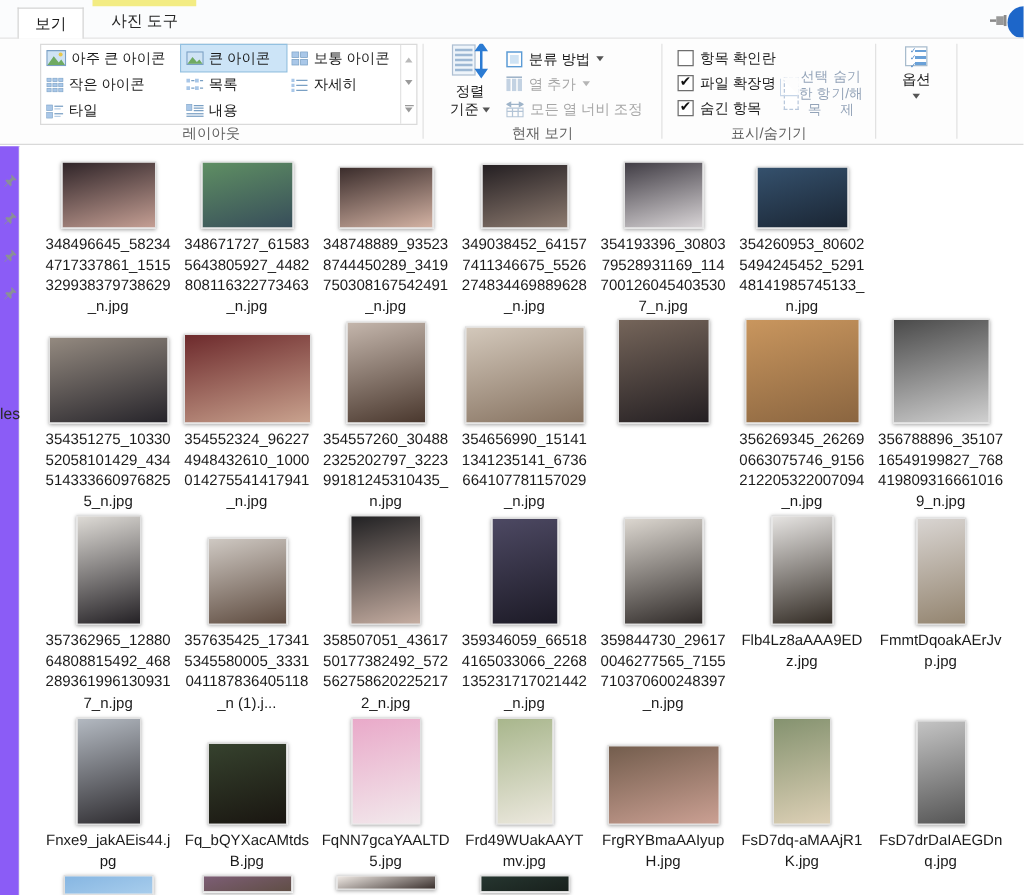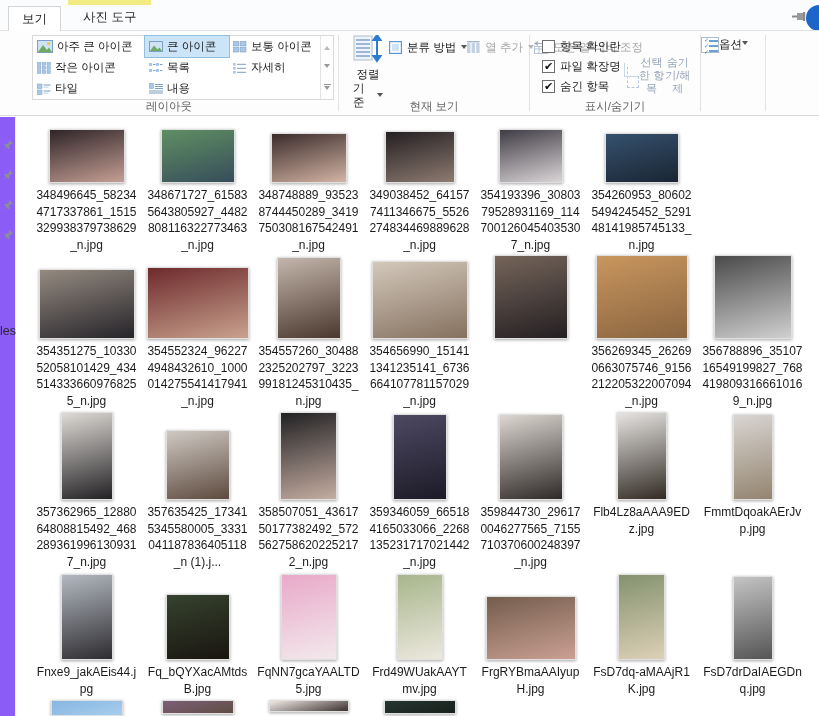--- a/index.html
+++ b/index.html
@@ -4,21 +4,21 @@
 <style>
   * { box-sizing: border-box; margin:0; padding:0; }
   html,body { background:#fff; }
   .window {
     position:relative; width:819px; height:716px; overflow:hidden;
     font-family:"Liberation Sans", sans-serif; background:#fff; color:#1b1b1b;
   }
   
   .tabrow { position:relative; height:30px; background:#fbfcfd; display:flex; align-items:flex-end; }
   .tab-view {
-    margin-left:8px; height:25px; padding:0 13px; background:#fff;
+    margin-left:14px; height:25px; padding:0 13px; background:#fff;
     border:1px solid #d4d4d4; border-bottom:none; margin-bottom:-1px;
     display:flex; align-items:center; font-size:12.5px; position:relative; z-index:2;
   }
   .ctx-wrap { margin-left:7px; height:30px; display:flex; flex-direction:column; }
   .ctx-strip { height:5px; background:#f3ec83; }
   .tab-photo { flex:1; padding:0 15px; display:flex; align-items:center; font-size:12.5px; color:#262626;text-align:right; }
   .ribbon-pin { position:absolute; right:13px; top:12px; width:14px; height:9px; }
   .help-circle { position:absolute; right:-13px; top:5px; width:26px; height:26px; border-radius:50%; background:#1d66c9; }
   
   .ribbon { position:relative; height:86px; background:#fdfdfd; border-top:1px solid #e3e3e3; border-bottom:1px solid #d9d9d9; display:flex; }
@@ -35,36 +35,36 @@
   .garrows { width:14px; border-left:1px solid #e4e4e4; display:flex; flex-direction:column; }
   .garrows .gbtn { flex:1; display:flex; align-items:center; justify-content:center; }
   .tri-up { width:0;height:0;border:3px solid transparent;border-bottom:4px solid #b9b9b9; }
   .tri-dn { width:0;height:0;border:3px solid transparent;border-top:4px solid #9a9a9a; }
   .tri-exp { display:flex; flex-direction:column; align-items:center; }
   .tri-exp .bar { width:7px; height:1px; background:#9a9a9a; margin-bottom:1px; }
   
   .sec-current { width:190px; padding:4px 0 0 14px; display:flex; gap:6px; }
   .sortbtn { width:46px; display:flex; flex-direction:column; align-items:center; font-size:11.5px; line-height:14px; color:#222; }
   .sortbtn .lbl2 { display:flex; align-items:center; gap:3px; }
-  .cv-col { display:flex; padding-top:2px; }
+  .cv-col { display:flex; flex-direction:column; padding-top:2px; }
   .cv-row { height:20px; display:flex; align-items:center; gap:5px; font-size:11.5px; white-space:nowrap; }
   .cv-row.dis { color:#a6a6a6; }
   .dn { width:0;height:0;border:3px solid transparent;border-top:4px solid #555; margin-top:3px; }
   .dn.grey { border-top-color:#b5b5b5; }
   
   .sec-show { width:170px; padding:5px 0 0 12px; display:flex; gap:6px; }
   .chk-col { display:flex; flex-direction:column; }
   .chk-row { height:20px; display:flex; align-items:center; gap:5px; font-size:11.5px; white-space:nowrap; }
   .cb { width:13px; height:13px; border:1px solid #6e6e6e; background:#fff; font-size:11px; line-height:11px; text-align:center; color:#111; }
   .cb.checked::after { content:"✔"; }
   .hidebtn { width:64px; display:flex; flex-direction:row; align-items:center; color:#93a3b8; font-size:11px; line-height:13px; text-align:center; }
   .hideicon { width:24px; height:26px; border:1px dashed #b9c8dc; background:#fff; position:relative; margin-bottom:2px; }
   .hideicon::after { content:""; position:absolute; right:-1px; top:-1px; border:7px solid transparent; border-top-color:#fdfdfd; border-right-color:#fdfdfd; box-shadow:-1px 1px 0 #c7d6e8; }
   
-  .sec-options { width:64px; display:flex; flex-direction:row; align-items:flex-start; padding-top:6px; font-size:11.5px; }
+  .sec-options { width:64px; display:flex; flex-direction:column; align-items:center; padding-top:6px; font-size:11.5px; }
   .opticon { width:18px; height:16px; border:1px solid #a8bccd; background:#fff; margin-bottom:3px;
     background-image:repeating-linear-gradient(#6aa1d8 0 2px, transparent 2px 5px);
     background-size:9px 100%; background-position:7px 2px; background-repeat:no-repeat; position:relative; }
   .opticon::before { content:"✓✓✓"; position:absolute; left:1px; top:-2px; font-size:6px; color:#3f7ec2; letter-spacing:-1px; line-height:6px; writing-mode:vertical-lr; }
   
   .content { position:absolute; top:117px; left:0; right:0; bottom:0; background:#fff; }
   .navpane { position:absolute; left:0; top:0; bottom:0; width:16px; border-right:1px solid #f0f0f0; background:#8b5cf6; }
   .pin-icon { position:absolute; left:3px; width:11px; height:11px; }
   .nav-partial { position:absolute; left:0; top:207px; font-size:12.5px; color:#2a2a2a; }
   .row { position:absolute; left:31px; display:flex; }

